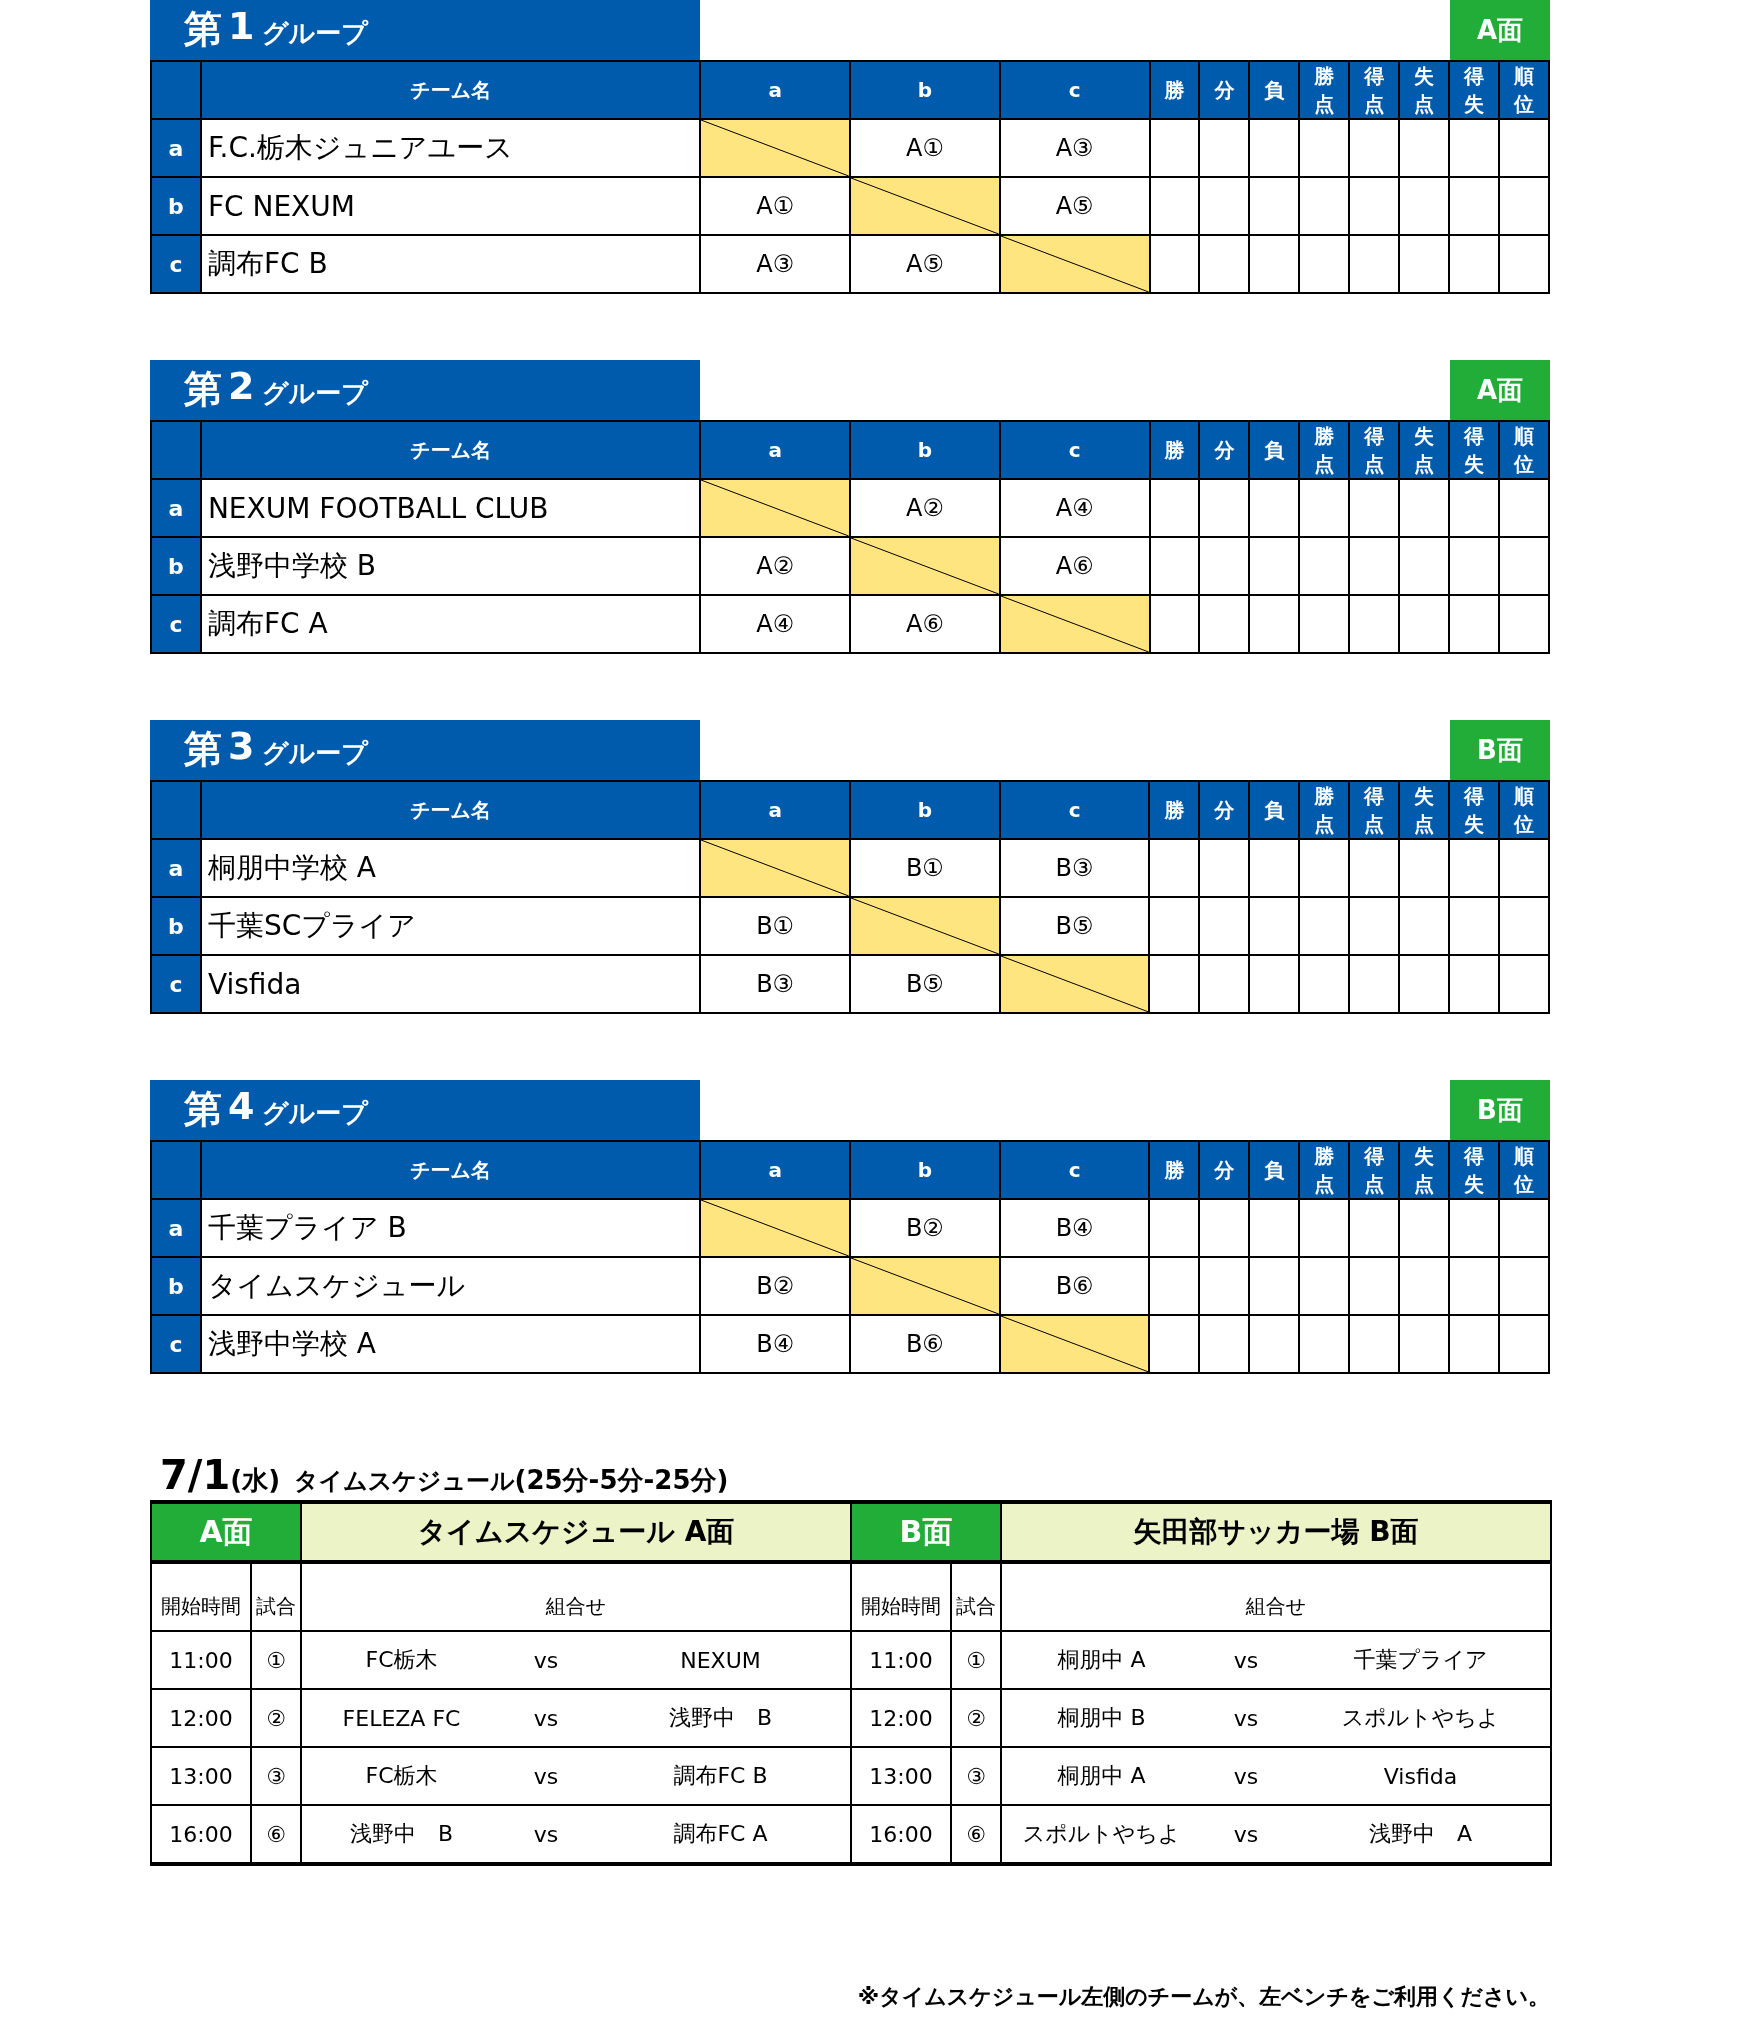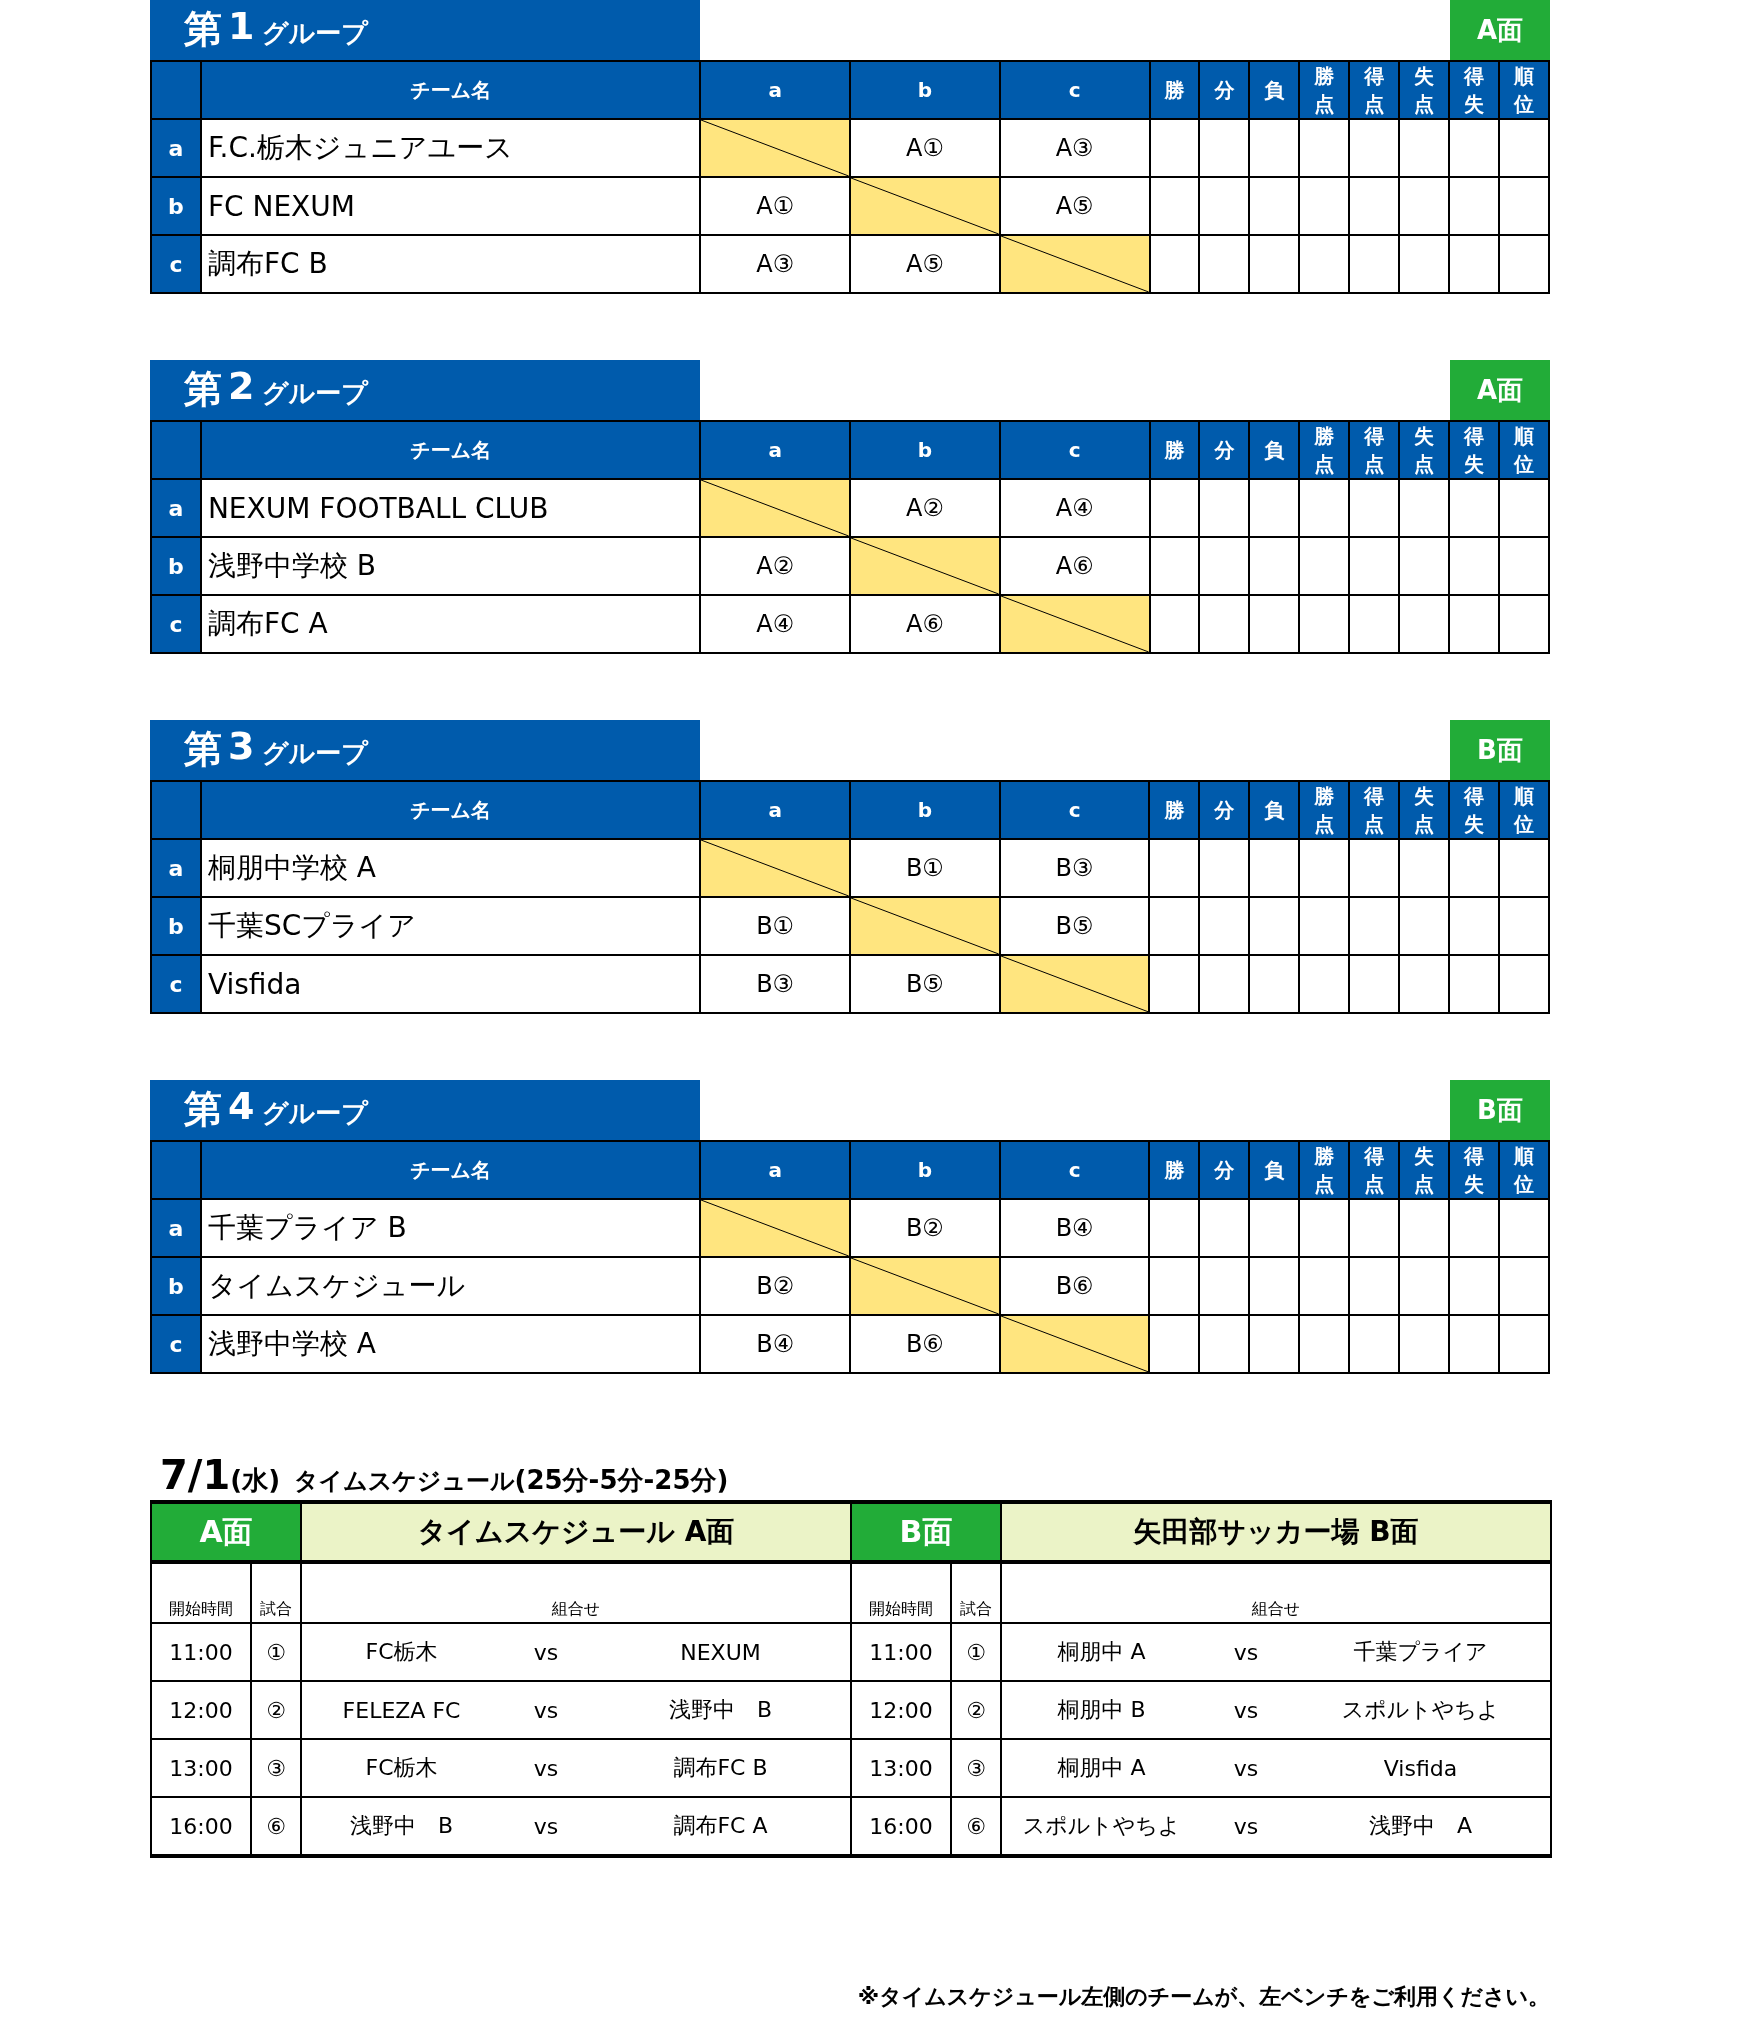--- a/index.html
+++ b/index.html
@@ -25,21 +25,21 @@
   .sched-title { position:absolute; left:160px; top:1452px; font-weight:bold; white-space:nowrap; }
   .sched-title .big { font-size:40px; }
   .sched-title .mid { font-size:26px; }
   .sched-title .ttl { font-size:24px; margin-left:14px; }
 
   table.sched { position:absolute; left:150px; top:1500px; width:1400px; border-collapse:collapse; table-layout:fixed; }
   table.sched td { border:2px solid #000; text-align:center; vertical-align:middle; padding:0; font-size:22px; }
   table.sched tr.hdr td { height:56px; font-weight:bold; }
   table.sched td.court { background:#22ac38; color:#fff; font-size:30px; }
   table.sched td.venue { background:#ebf3c7; font-size:28px; }
-  table.sched tr.colhdr td { height:56px; vertical-align:bottom; padding-bottom:2px; font-size:16px; }
+  table.sched tr.colhdr td { height:56px; vertical-align:bottom; padding-bottom:10px; font-size:20px; }
   table.sched tr.row td { height:56px; }
   table.sched td.nb { border-left:none; border-right:none; }
   table.sched td.nbl { border-left:none; }
   table.sched td.nbr { border-right:none; }
   table.sched tr.hdr td { border-top:4px solid #000; border-bottom:4px solid #000; }
   table.sched tr.last td { border-bottom:4px solid #000; }
 
   .footnote { position:absolute; right:201px; top:1982px; font-size:22px; font-weight:bold; white-space:nowrap; }
 </style>
 </head>

